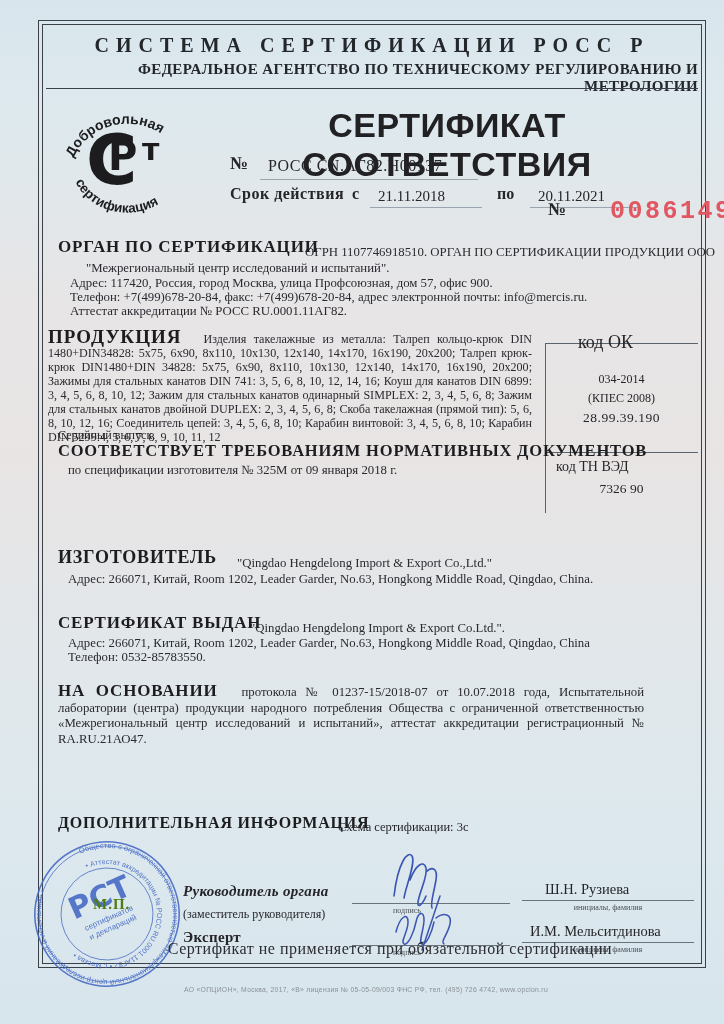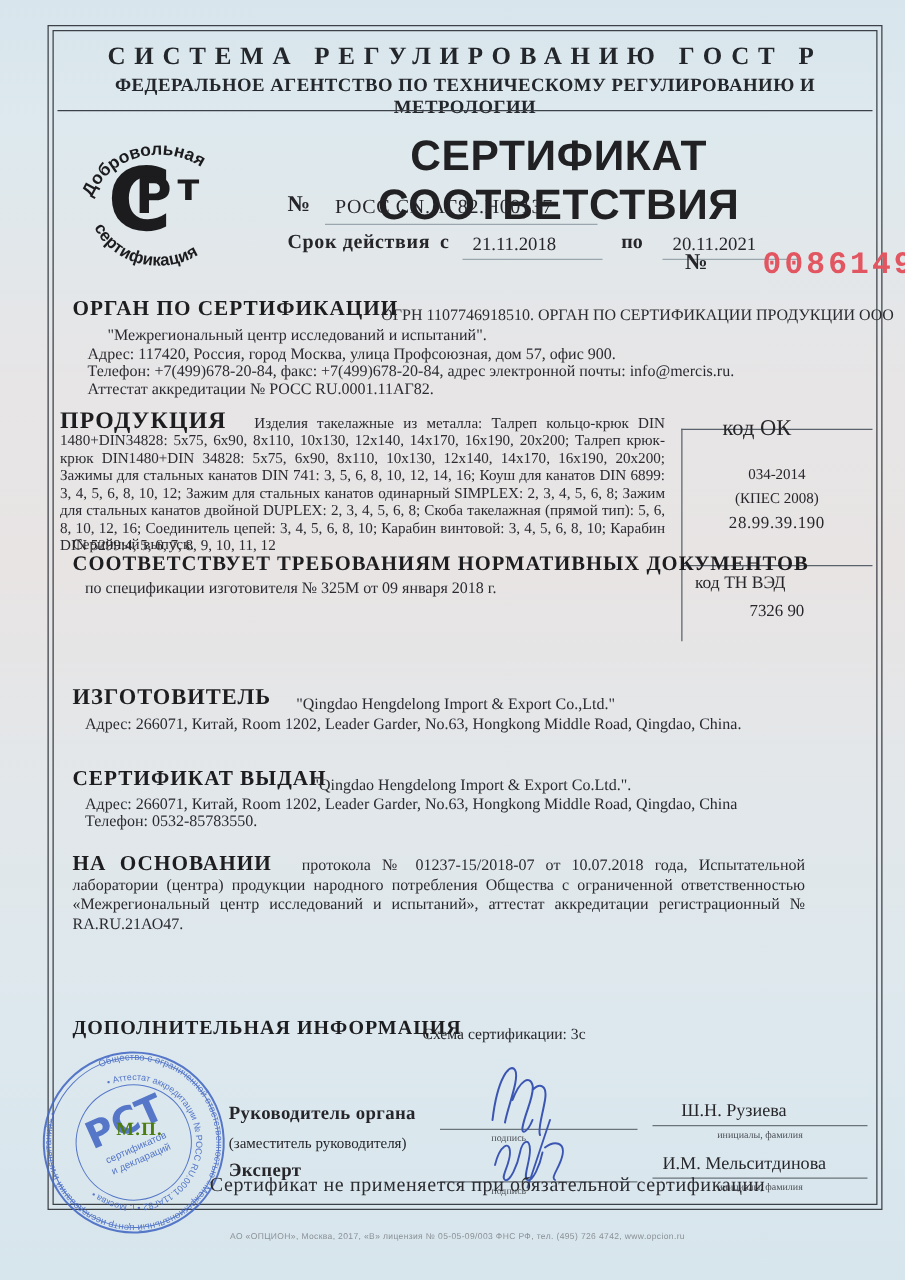--- a/index.html
+++ b/index.html
@@ -7,21 +7,21 @@
        font-family:"Liberation Serif",serif;color:#26262a;
        background:linear-gradient(180deg,#d8e5ec 0%,#dde9ee 10%,#e7e5e6 30%,#e8e4e4 45%,#e2e7ea 62%,#dce8ee 82%,#d7e5ec 100%);}
   .abs{position:absolute;}
   .frame-outer{position:absolute;left:38px;top:20px;width:666px;height:946px;border:1.5px solid #3c4147;}
   .frame-inner{position:absolute;inset:3px;border:1.5px solid #3c4147;}
   .hline{position:absolute;height:0;border-top:1.5px solid #3c4147;}
   .thin{border-top:1px solid #5a636b;}
   .vline{position:absolute;width:0;border-left:1px solid #5a636b;}
   .serif{font-family:"Liberation Serif",serif;}
   .hdr1{font-weight:bold;font-size:20px;letter-spacing:7px;text-align:center;color:#23262b;}
-  .hdr2{font-weight:bold;font-size:15px;letter-spacing:0.4px;text-align:center;color:#23262b;}
+  .hdr2{font-weight:bold;font-size:15px;letter-spacing:0.4px;text-align:right;color:#23262b;}
   .doc-title{font-family:"Liberation Sans",sans-serif;font-weight:bold;font-size:34px;letter-spacing:0.5px;color:#212124;text-align:center;}
   .sec-h{font-weight:bold;color:#1d1d20;letter-spacing:0.8px;}
   .body-t{font-size:12.8px;color:#2a2a30;}
   .just{text-align:justify;}
   .underl{position:absolute;height:0;border-bottom:1px solid #9aa6ad;}
   .sig-line{position:absolute;height:0;border-bottom:1px solid #6a737a;}
   .tiny-label{position:absolute;font-size:8px;color:#4a4f55;text-align:center;}
   .red-num{font-family:"Liberation Mono",monospace;font-size:25px;letter-spacing:2.5px;color:#e25661;font-weight:bold;}
   .code-box-val{position:absolute;left:545px;width:153px;text-align:center;}
   .stamp{opacity:0.88;transform:rotate(-24deg);}
@@ -29,21 +29,21 @@
   .fineprint{font-family:"Liberation Sans",sans-serif;font-size:6.8px;color:#8a9096;text-align:center;letter-spacing:0.3px;}
   .notice{font-size:16px;color:#2b2b30;text-align:center;letter-spacing:0.5px;}
 </style>
 </head>
 <body>
 
 <div class="frame-outer">
   <div class="frame-inner"></div>
 </div>
 
-<div class="abs hdr1" style="left:46px;top:34px;width:652px;">СИСТЕМА РЕГУЛИРОВАНИЮ ГОСТ Р</div>
+<div class="abs hdr1" style="left:46px;top:34px;width:652px;">СИСТЕМА СЕРТИФИКАЦИИ РОСС Р</div>
 <div class="abs hdr2" style="left:46px;top:61px;width:652px;">ФЕДЕРАЛЬНОЕ АГЕНТСТВО ПО ТЕХНИЧЕСКОМУ РЕГУЛИРОВАНИЮ И МЕТРОЛОГИИ</div>
 <div class="hline" style="left:46px;top:88px;width:652px;"></div>
 
 <svg class="abs" style="left:52px;top:98px;" width="148" height="122" viewBox="0 0 148 122">
   <defs>
     <path id="arcTop" d="M 18,72 A 58,54 0 0 1 132,68"></path>
     <path id="arcBot" d="M 20,74 A 56,50 0 0 0 130,74"></path>
   </defs>
   <text font-family="Liberation Sans, sans-serif" font-size="14" font-weight="bold" fill="#1c1c1e">
     <textPath href="#arcTop" startOffset="8%">Добровольная</textPath>
@@ -127,21 +127,21 @@
   </text>
   <text font-family="Liberation Sans, sans-serif" font-size="7.2" fill="#4468c4">
     <textPath href="#stampMid" startOffset="0%">• Аттестат аккредитации № РОСС RU.0001.11АГ82 • г. Москва •</textPath>
   </text>
   <text x="81" y="70" text-anchor="middle" font-family="DejaVu Sans, sans-serif" font-size="30" font-weight="bold" fill="#4468c4">РСТ</text>
   <text x="81" y="85" text-anchor="middle" font-family="Liberation Sans, sans-serif" font-size="8" fill="#4468c4">сертификатов</text>
   <text x="81" y="95" text-anchor="middle" font-family="Liberation Sans, sans-serif" font-size="8" fill="#4468c4">и деклараций</text>
 </svg>
 <div class="abs mp serif" style="left:93px;top:896px;">М.П.</div>
 
-<div class="abs serif" style="left:183px;top:883px;font-size:15px;font-weight:bold;letter-spacing:0.3px;">Руководитель органа</div>
+<div class="abs serif" style="left:183px;top:883px;font-size:15px;font-weight:bold;letter-spacing:0.3px;font-style:italic;">Руководитель органа</div>
 <div class="abs serif" style="left:183px;top:907px;font-size:12px;">(заместитель руководителя)</div>
 <div class="abs serif" style="left:183px;top:929px;font-size:15px;font-weight:bold;letter-spacing:0.3px;">Эксперт</div>
 
 <div class="sig-line" style="left:352px;top:903px;width:158px;"></div>
 <div class="tiny-label" style="left:352px;top:906px;width:110px;">подпись</div>
 <div class="sig-line" style="left:352px;top:945px;width:158px;"></div>
 <div class="tiny-label" style="left:352px;top:948px;width:110px;">подпись</div>
 
 <svg class="abs" style="left:388px;top:846px;" width="72" height="64" viewBox="0 0 72 64">
   <path d="M6,50 C10,16 20,4 24,10 C28,16 18,40 16,52 M22,34 C28,18 36,14 38,22 C40,30 32,44 30,56 C29,62 34,60 38,50 M38,26 C44,20 50,22 48,34 C46,46 42,58 44,62" fill="none" stroke="#3b55b2" stroke-width="1.6" stroke-linecap="round"></path>

